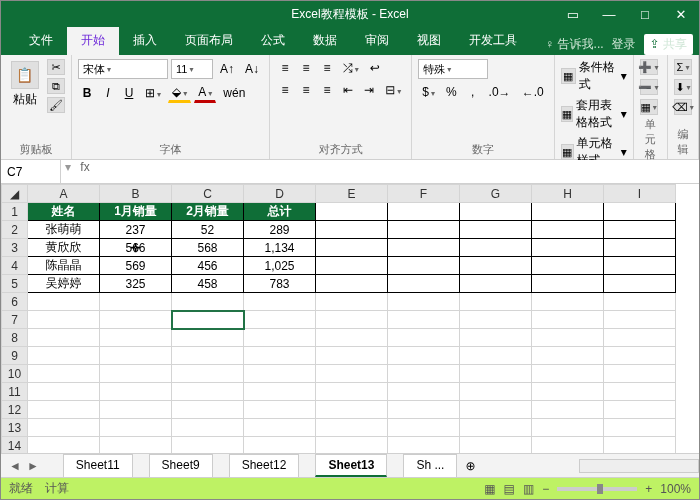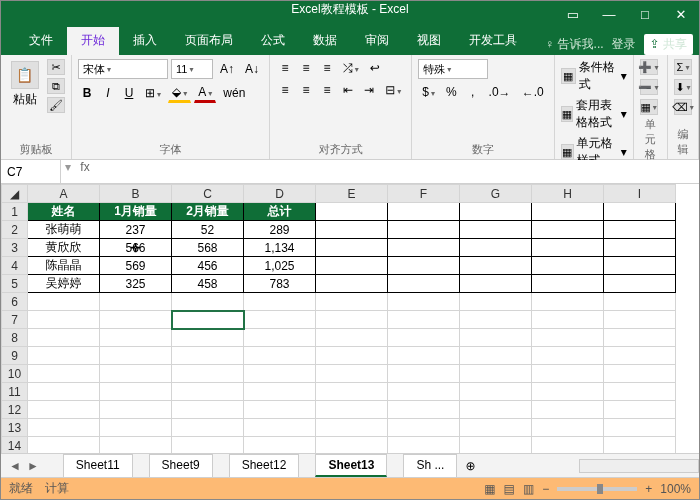--- a/index.html
+++ b/index.html
@@ -1,17 +1,17 @@
 <!DOCTYPE html>
 <html><head>
 <meta charset="utf-8">
 <style>
 *{box-sizing:border-box;margin:0;padding:0;font-family:"Microsoft YaHei","Segoe UI",sans-serif;font-size:12px;user-select:none}
 body{width:700px;height:500px;background:#fff;overflow:hidden;display:flex;flex-direction:column;border:1px solid #888}
-.titlebar{height:26px;background:#0f6e37;color:#fff;display:flex;align-items:flex-start;justify-content:center;position:relative}
+.titlebar{height:26px;background:#0f6e37;color:#fff;display:flex;align-items:center;justify-content:center;position:relative}
 .titlebar .t{font-size:12px}
 .winbtns{position:absolute;right:0;display:flex}
 .winbtn{width:36px;height:26px;display:flex;align-items:center;justify-content:center;font-size:13px;color:#fff}
 .ribbon-tabs{height:28px;background:#0f6e37;display:flex;align-items:flex-end;padding-left:14px;gap:0}
 .ribbon-tabs .tab{padding:6px 14px;color:#fff;font-size:12px}
 .ribbon-tabs .tab.active{background:#f3f3f3;color:#6d28d9}
 .ribbon-tabs .right{margin-left:auto;display:flex;align-items:center;gap:8px;padding-right:6px}
 .ribbon-tabs .right span{color:#cfe6d6;font-size:12px}
 .ribbon-tabs .right .share{background:#fff;color:#0f6e37;padding:2px 6px;border-radius:2px}
 .ribbon{height:105px;background:#f3f3f3;border-bottom:1px solid #d0d0d0;display:flex}
@@ -37,21 +37,21 @@
 th.rowh{width:26px}
 .hdr{background:#0f6e37;color:#ffffff;font-weight:bold}
 .data td{border:1px solid #000}
 td.sel-cell{outline:2px solid #217346;outline-offset:-1px}
 .cursor{position:relative}
 .cursor::after{content:"✛";position:absolute;left:50%;top:50%;transform:translate(-50%,-50%);color:#000;font-weight:bold}
 .sheettabs{height:24px;border-top:1px solid #d0d0d0;display:flex;align-items:center;background:#f3f3f3;font-size:11px}
 .nav{display:flex;gap:6px;padding:0 8px;color:#666}
 .stab{padding:3px 12px;border:1px solid #ccc;border-bottom:none;background:#fff;margin-left:16px}
 .stab.active{background:#fff;border-bottom:2px solid #0f6e37;font-weight:bold}
-.status{height:22px;background:#fdba74;border-top:1px solid #d0d0d0;display:flex;align-items:center;padding:0 8px;font-size:11px;color:#555;gap:12px}
+.status{height:22px;background:#bef264;border-top:1px solid #d0d0d0;display:flex;align-items:center;padding:0 8px;font-size:11px;color:#555;gap:12px}
 .status .r{margin-left:auto;display:flex;align-items:center;gap:8px}
 .zoom-slider{width:80px;height:4px;background:#ccc;position:relative}
 .zoom-slider::after{content:"";position:absolute;left:50%;top:-3px;width:6px;height:10px;background:#888}
 </style>
 </head>
 <body>
 
 <div class="titlebar">
   <span class="t">Excel教程模板 - Excel</span>
   <div class="winbtns">

